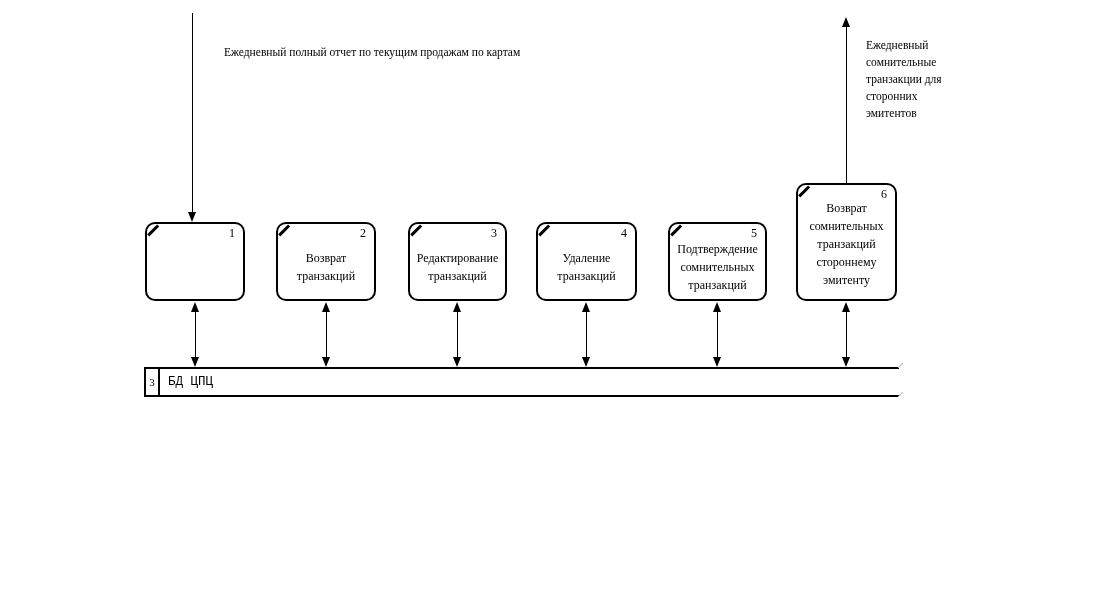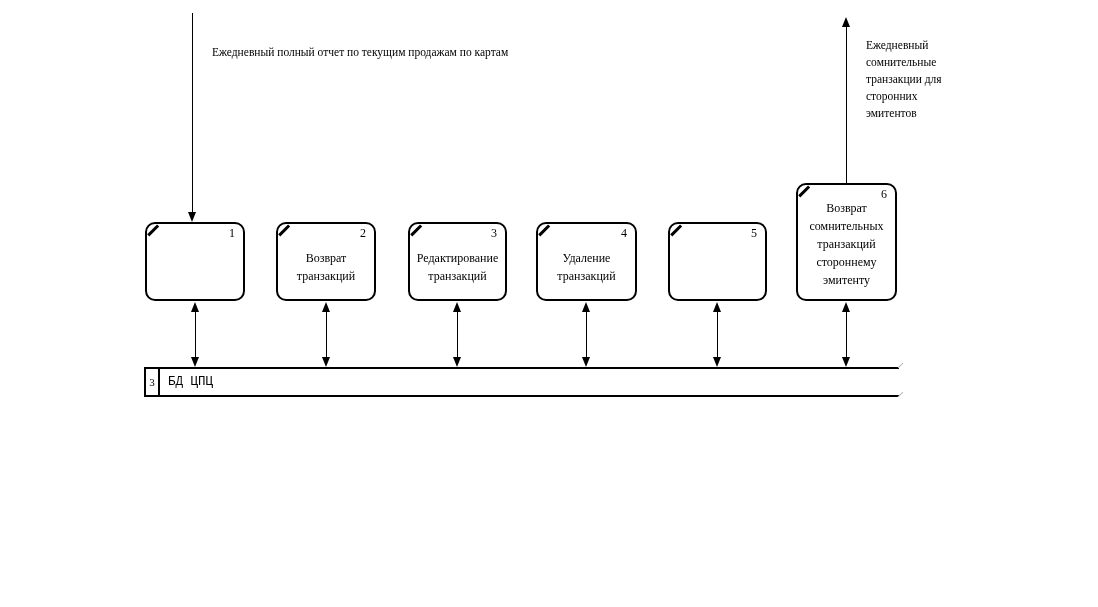--- a/index.html
+++ b/index.html
@@ -62,21 +62,21 @@
   }
   .head-down { border-top: 10px solid #000000; }
   .head-up   { border-bottom: 10px solid #000000; }
 
   
   .flow-label {
     position: absolute;
     font-size: 11.5px;
     line-height: 17px;
   }
-  .flow-label.nowrap { white-space: nowrap; }
+  .flow-label.nowrap { white-space: nowrap; margin-left: 12px; }
 
   
   .datastore {
     position: absolute;
     left: 144px;
     top: 367px;
     width: 755px;
     height: 30px;
     box-sizing: border-box;
     border-top: 2px solid #000000;
@@ -142,20 +142,21 @@
 
   <div class="process" style="left:536px; top:222px; width:101px; height:79px;">
     <span class="corner-mark"></span>
     <span class="process-number">4</span>
     <span class="process-label">Удаление транзакций</span>
   </div>
 
   <div class="process" style="left:668px; top:222px; width:99px; height:79px;">
     <span class="corner-mark"></span>
     <span class="process-number">5</span>
+    <span class="process-label">Подтверждение сомнительных транзакций</span>
   </div>
 
   <div class="process" style="left:796px; top:183px; width:101px; height:118px;">
     <span class="corner-mark"></span>
     <span class="process-number">6</span>
     <span class="process-label" style="top:8px;">Возврат сомнительных транзакций стороннему эмитенту</span>
   </div>
 
   <div>
     <div class="head head-up" style="left:191px; top:302px;"></div>

